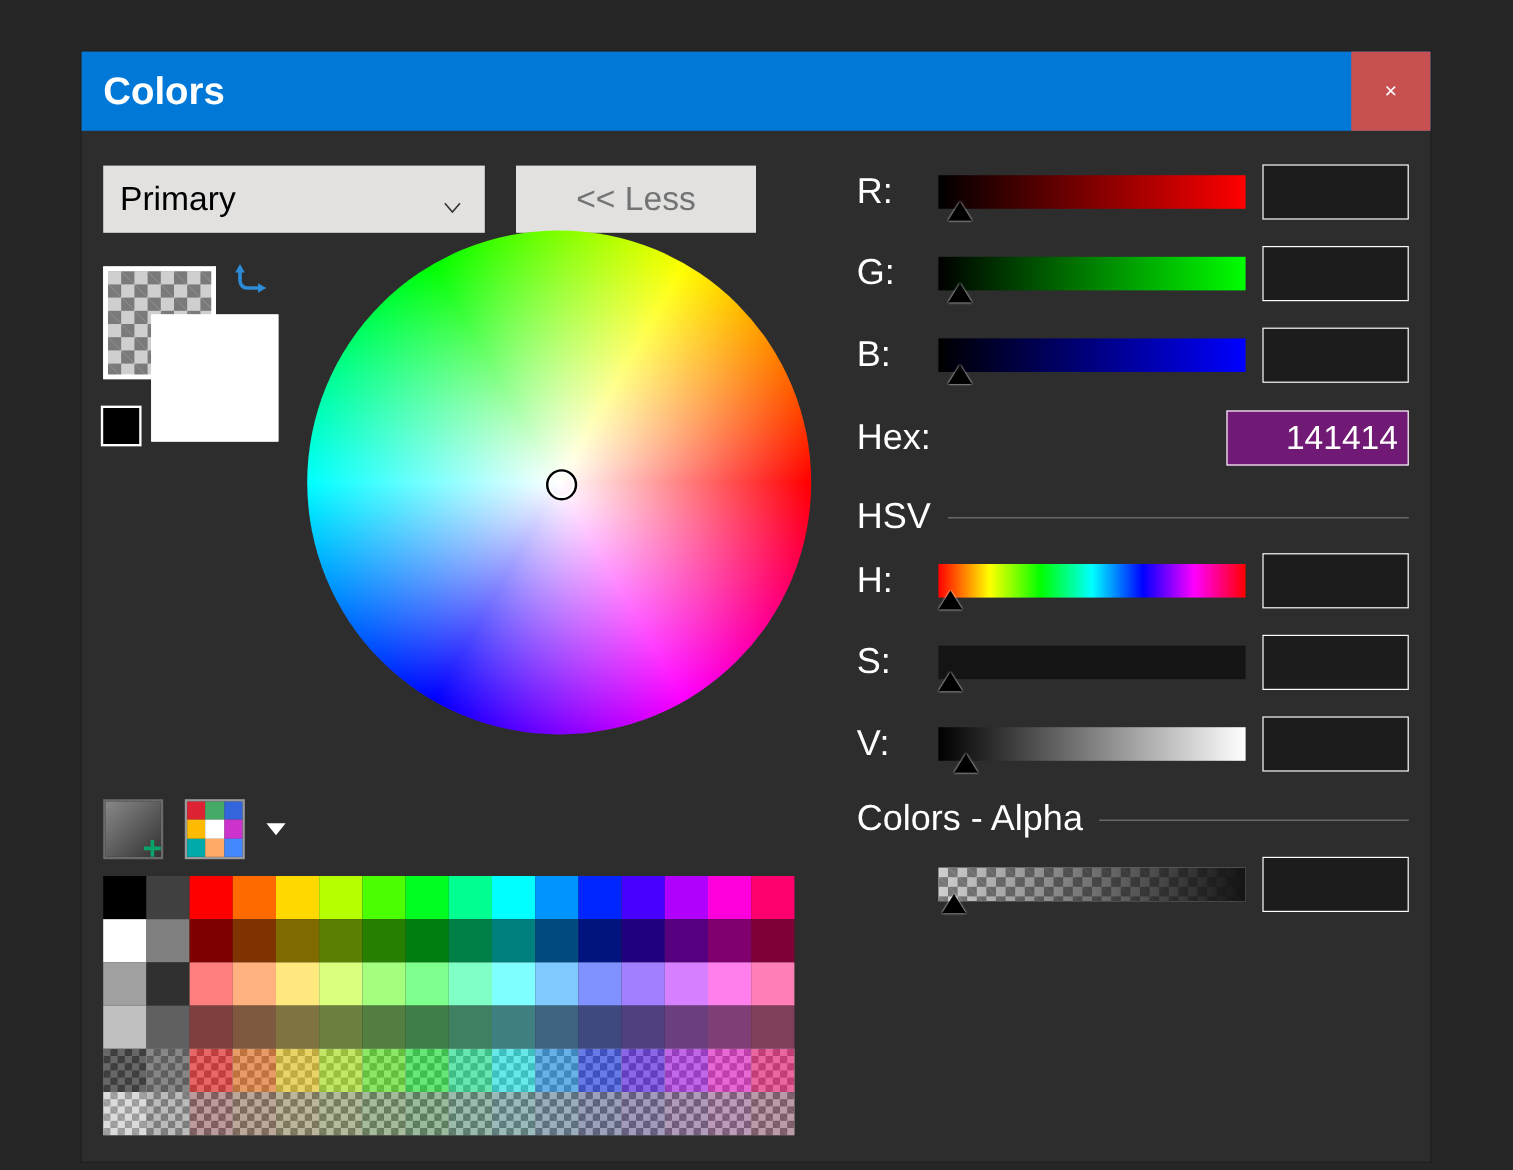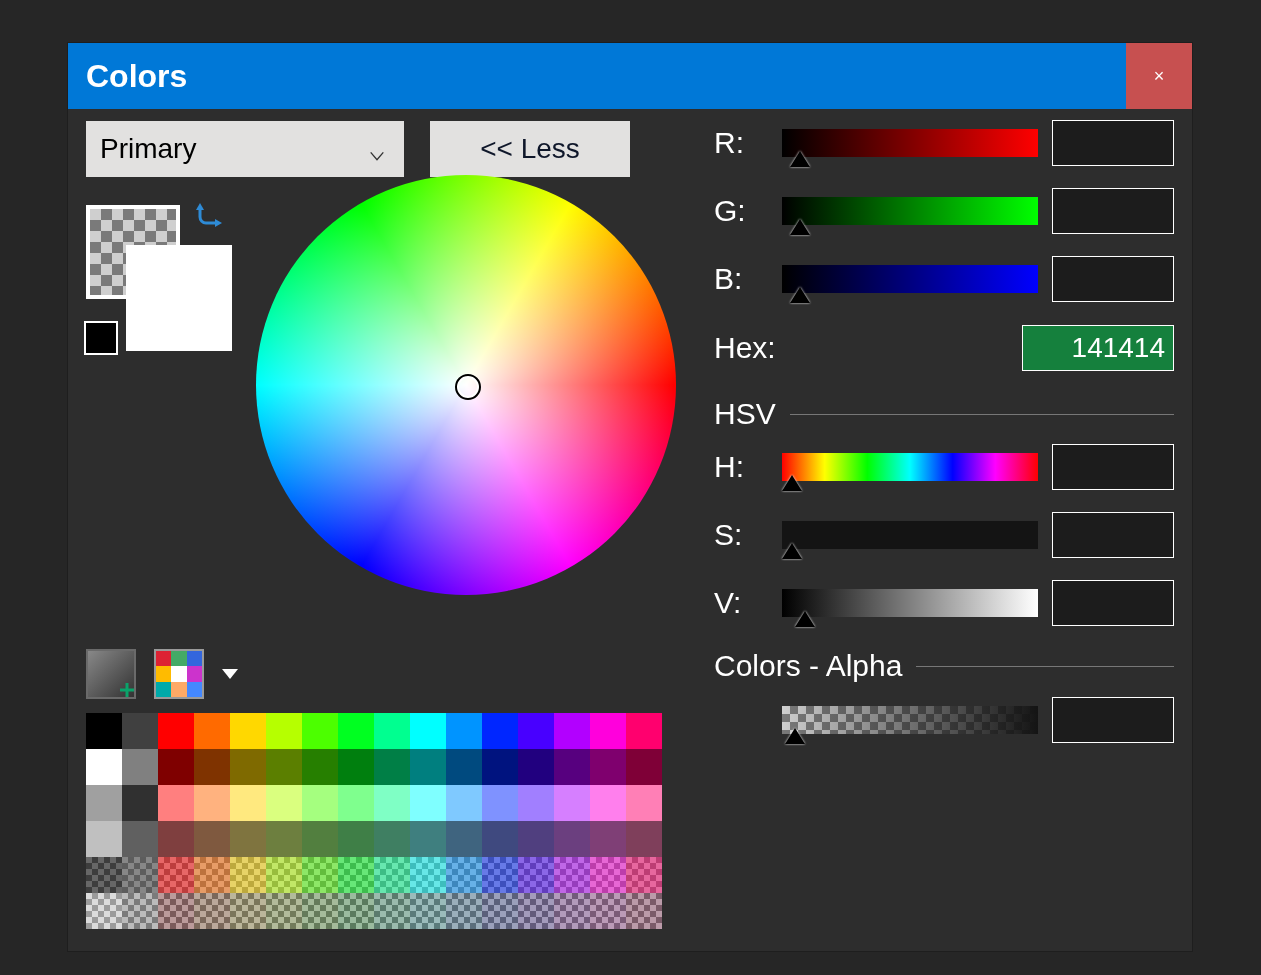--- a/index.html
+++ b/index.html
@@ -47,21 +47,21 @@
     display: flex;
     align-items: center;
     justify-content: center;
     color: #fff;
     font-size: 18px;
     cursor: pointer;
   }
 
   .body {
     display: flex;
-    padding: 12px 18px 22px 18px;
+    padding: 29px 18px 22px 18px;
     gap: 36px;
   }
   .left-col  { flex: 1 1 0; min-width: 0; }
   .right-col { width: 460px; }
 
   
   .top-row { display: flex; gap: 26px; }
   .combo {
     width: 318px;
     height: 56px;
@@ -76,21 +76,21 @@
     cursor: pointer;
   }
   .combo .chev {
     position: absolute; right: 18px; top: 50%; transform: translateY(-50%);
     width: 18px; height: 18px;
   }
   .btn {
     width: 200px;
     height: 56px;
     background: #e2e1e0;
-    color: #0f172a;
+    color: #737373;
     font-size: 28px;
     display: flex;
     align-items: center;
     justify-content: center;
     cursor: pointer;
   }
 
   
   .swap-block {
     position: relative;
@@ -233,21 +233,21 @@
   .num-input input{
     flex:1; background:transparent; border:0; outline:0; color:#fff;
     font-size:28px; text-align:right; padding:0 8px 0 0;
     font-family:inherit;
   }
 
   .hex-row{ display:flex; align-items:center; gap:14px; margin:8px 0 26px 0; }
   .hex-row .lbl{ width:72px; font-size:30px;}
   .hex-row .spacer{flex:1;}
   .hex-input{
-    width:150px; height:44px; background:#15803d; border:1px solid #fff;
+    width:150px; height:44px; background:#701a75; border:1px solid #fff;
   }
   .hex-input input{
     width:100%; height:100%; background:transparent; border:0; outline:0;
     color:#fff; font-size:28px; text-align:right; padding:0 8px; box-sizing:border-box;
     font-family:inherit;
   }
 
   .alpha-slider-wrap{
     display:flex; align-items:center; gap:14px; margin-top:10px;
   }

